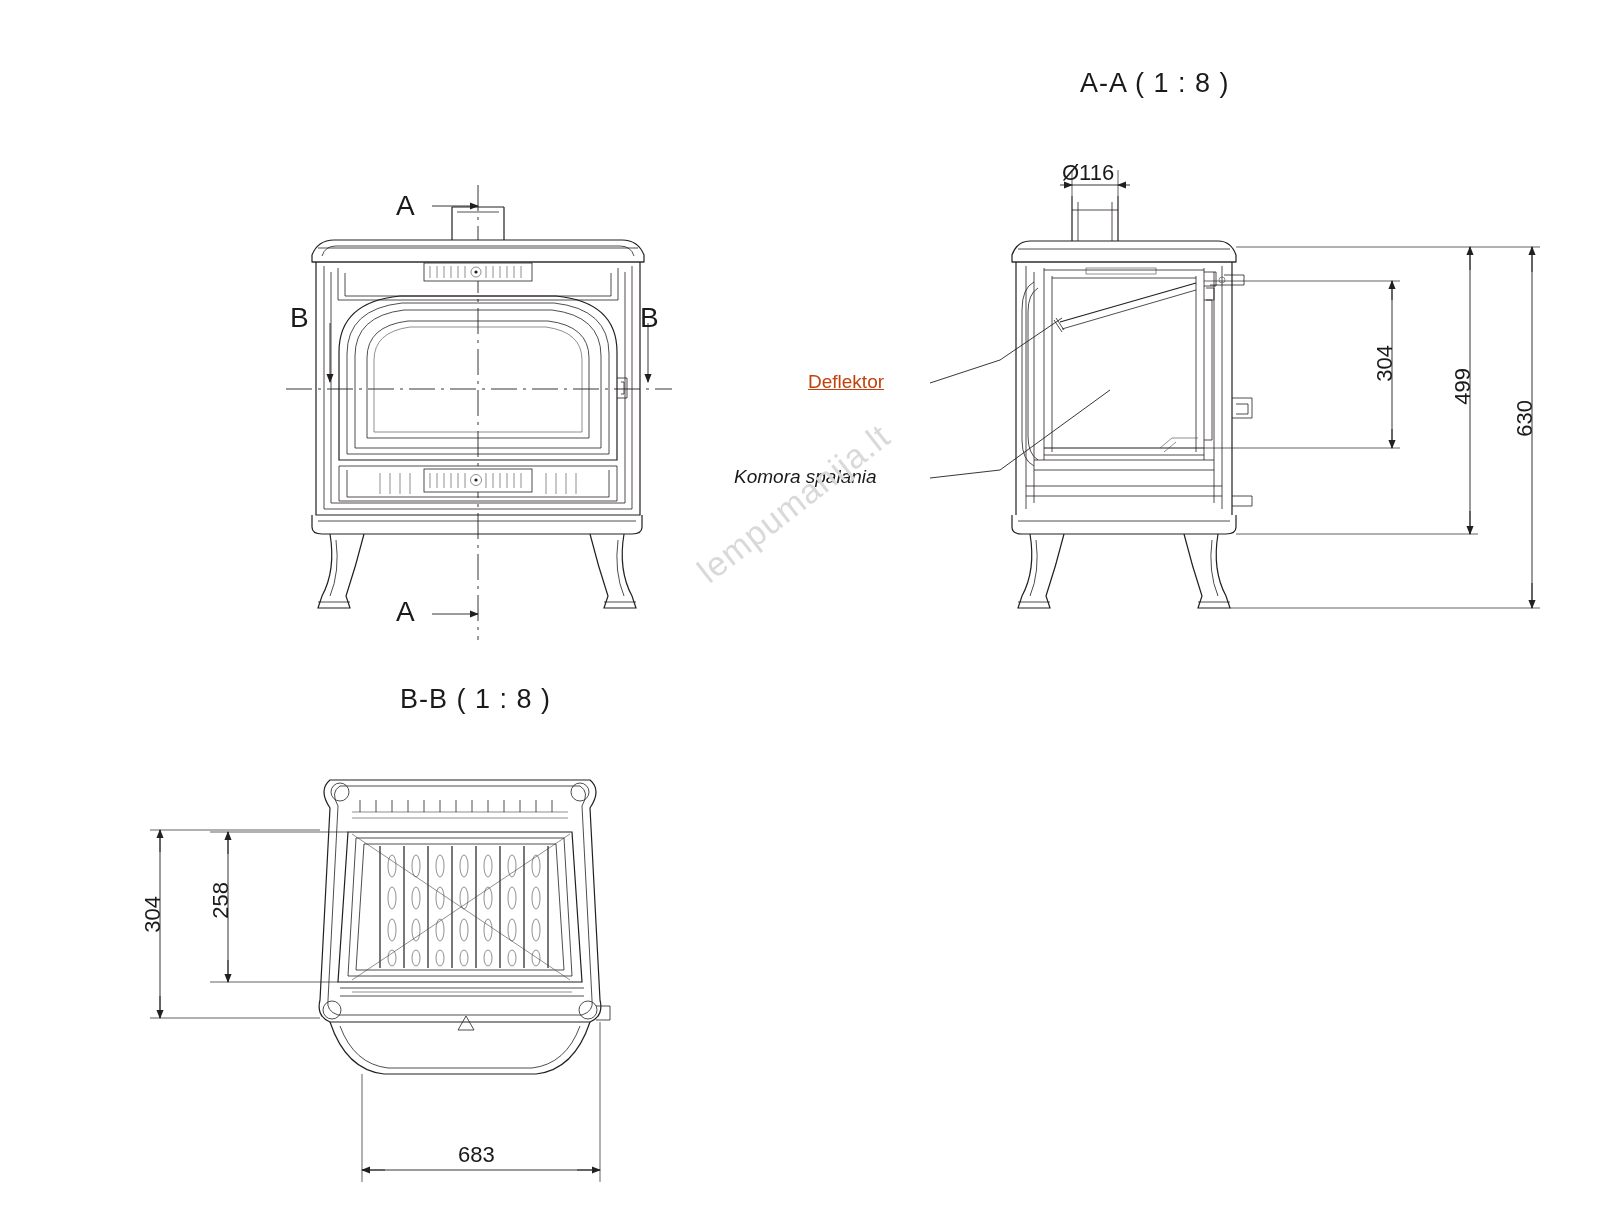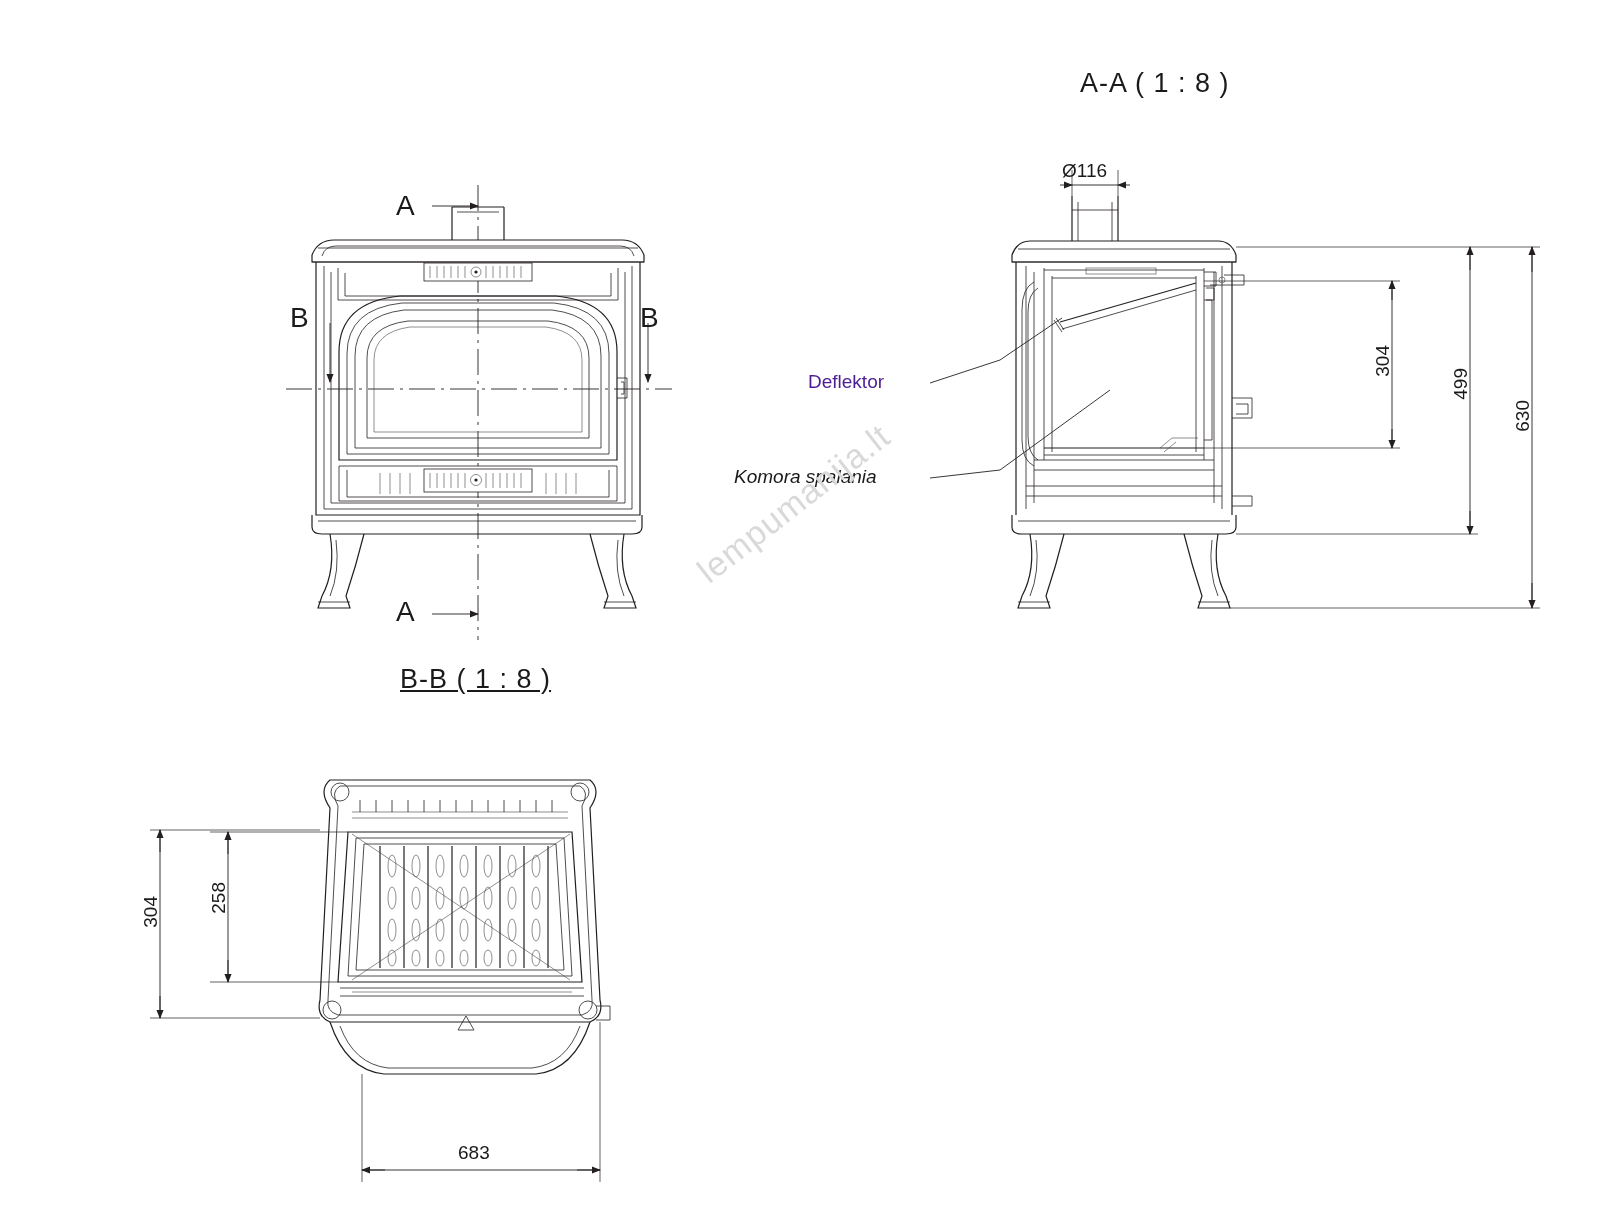--- a/index.html
+++ b/index.html
@@ -29,31 +29,32 @@
   }
   .title-label {
     font-size: 27px;
     letter-spacing: 1px;
   }
   .section-letter {
     font-size: 28px;
     font-weight: normal;
   }
   .dim-label {
-    font-size: 19px;
+    font-size: 22px;
   }
   .dim-label.vertical {
     writing-mode: vertical-rl;
     transform: rotate(180deg);
   }
   .callout-label {
     font-size: 19px;
   }
   .callout-label.red {
-    color: #4c1d95;
+    color: #c2410c;
+    text-decoration: underline;
   }
   .watermark {
     position: absolute;
     left: 690px;
     top: 560px;
     font-size: 34px;
     color: #d9d9d9;
     transform: rotate(-38deg);
     transform-origin: left top;
     letter-spacing: 1px;
@@ -309,21 +310,21 @@
 
       <path class="ext-ln" d="M362,1074 L362,1182 M600,1022 L600,1182"></path>
       <path class="dim-ln" d="M362,1170 L600,1170"></path>
       <path class="dim-ln" d="M385,1170 L362,1170" marker-end="url(#arrHead)"></path>
       <path class="dim-ln" d="M577,1170 L600,1170" marker-end="url(#arrHead)"></path>
     </g>
   </svg>
 
   <div class="label title-label" style="left:1080px; top:68px;">A-A ( 1 : 8 )</div>
 
-  <div class="label title-label" style="left:400px; top:664px;text-decoration:underline;">B-B ( 1 : 8 )</div>
+  <div class="label title-label" style="left:400px; top:684px;">B-B ( 1 : 8 )</div>
 
   <div class="label section-letter" style="left:396px; top:190px;">A</div>
   <div class="label section-letter" style="left:396px; top:596px;">A</div>
   <div class="label section-letter" style="left:290px; top:302px;">B</div>
   <div class="label section-letter" style="left:640px; top:302px;">B</div>
 
   <div class="label dim-label" style="left:1062px; top:160px;">Ø116</div>
   <div class="label dim-label vertical" style="left:1372px; top:345px;">304</div>
   <div class="label dim-label vertical" style="left:1450px; top:368px;">499</div>
   <div class="label dim-label vertical" style="left:1512px; top:400px;">630</div>

